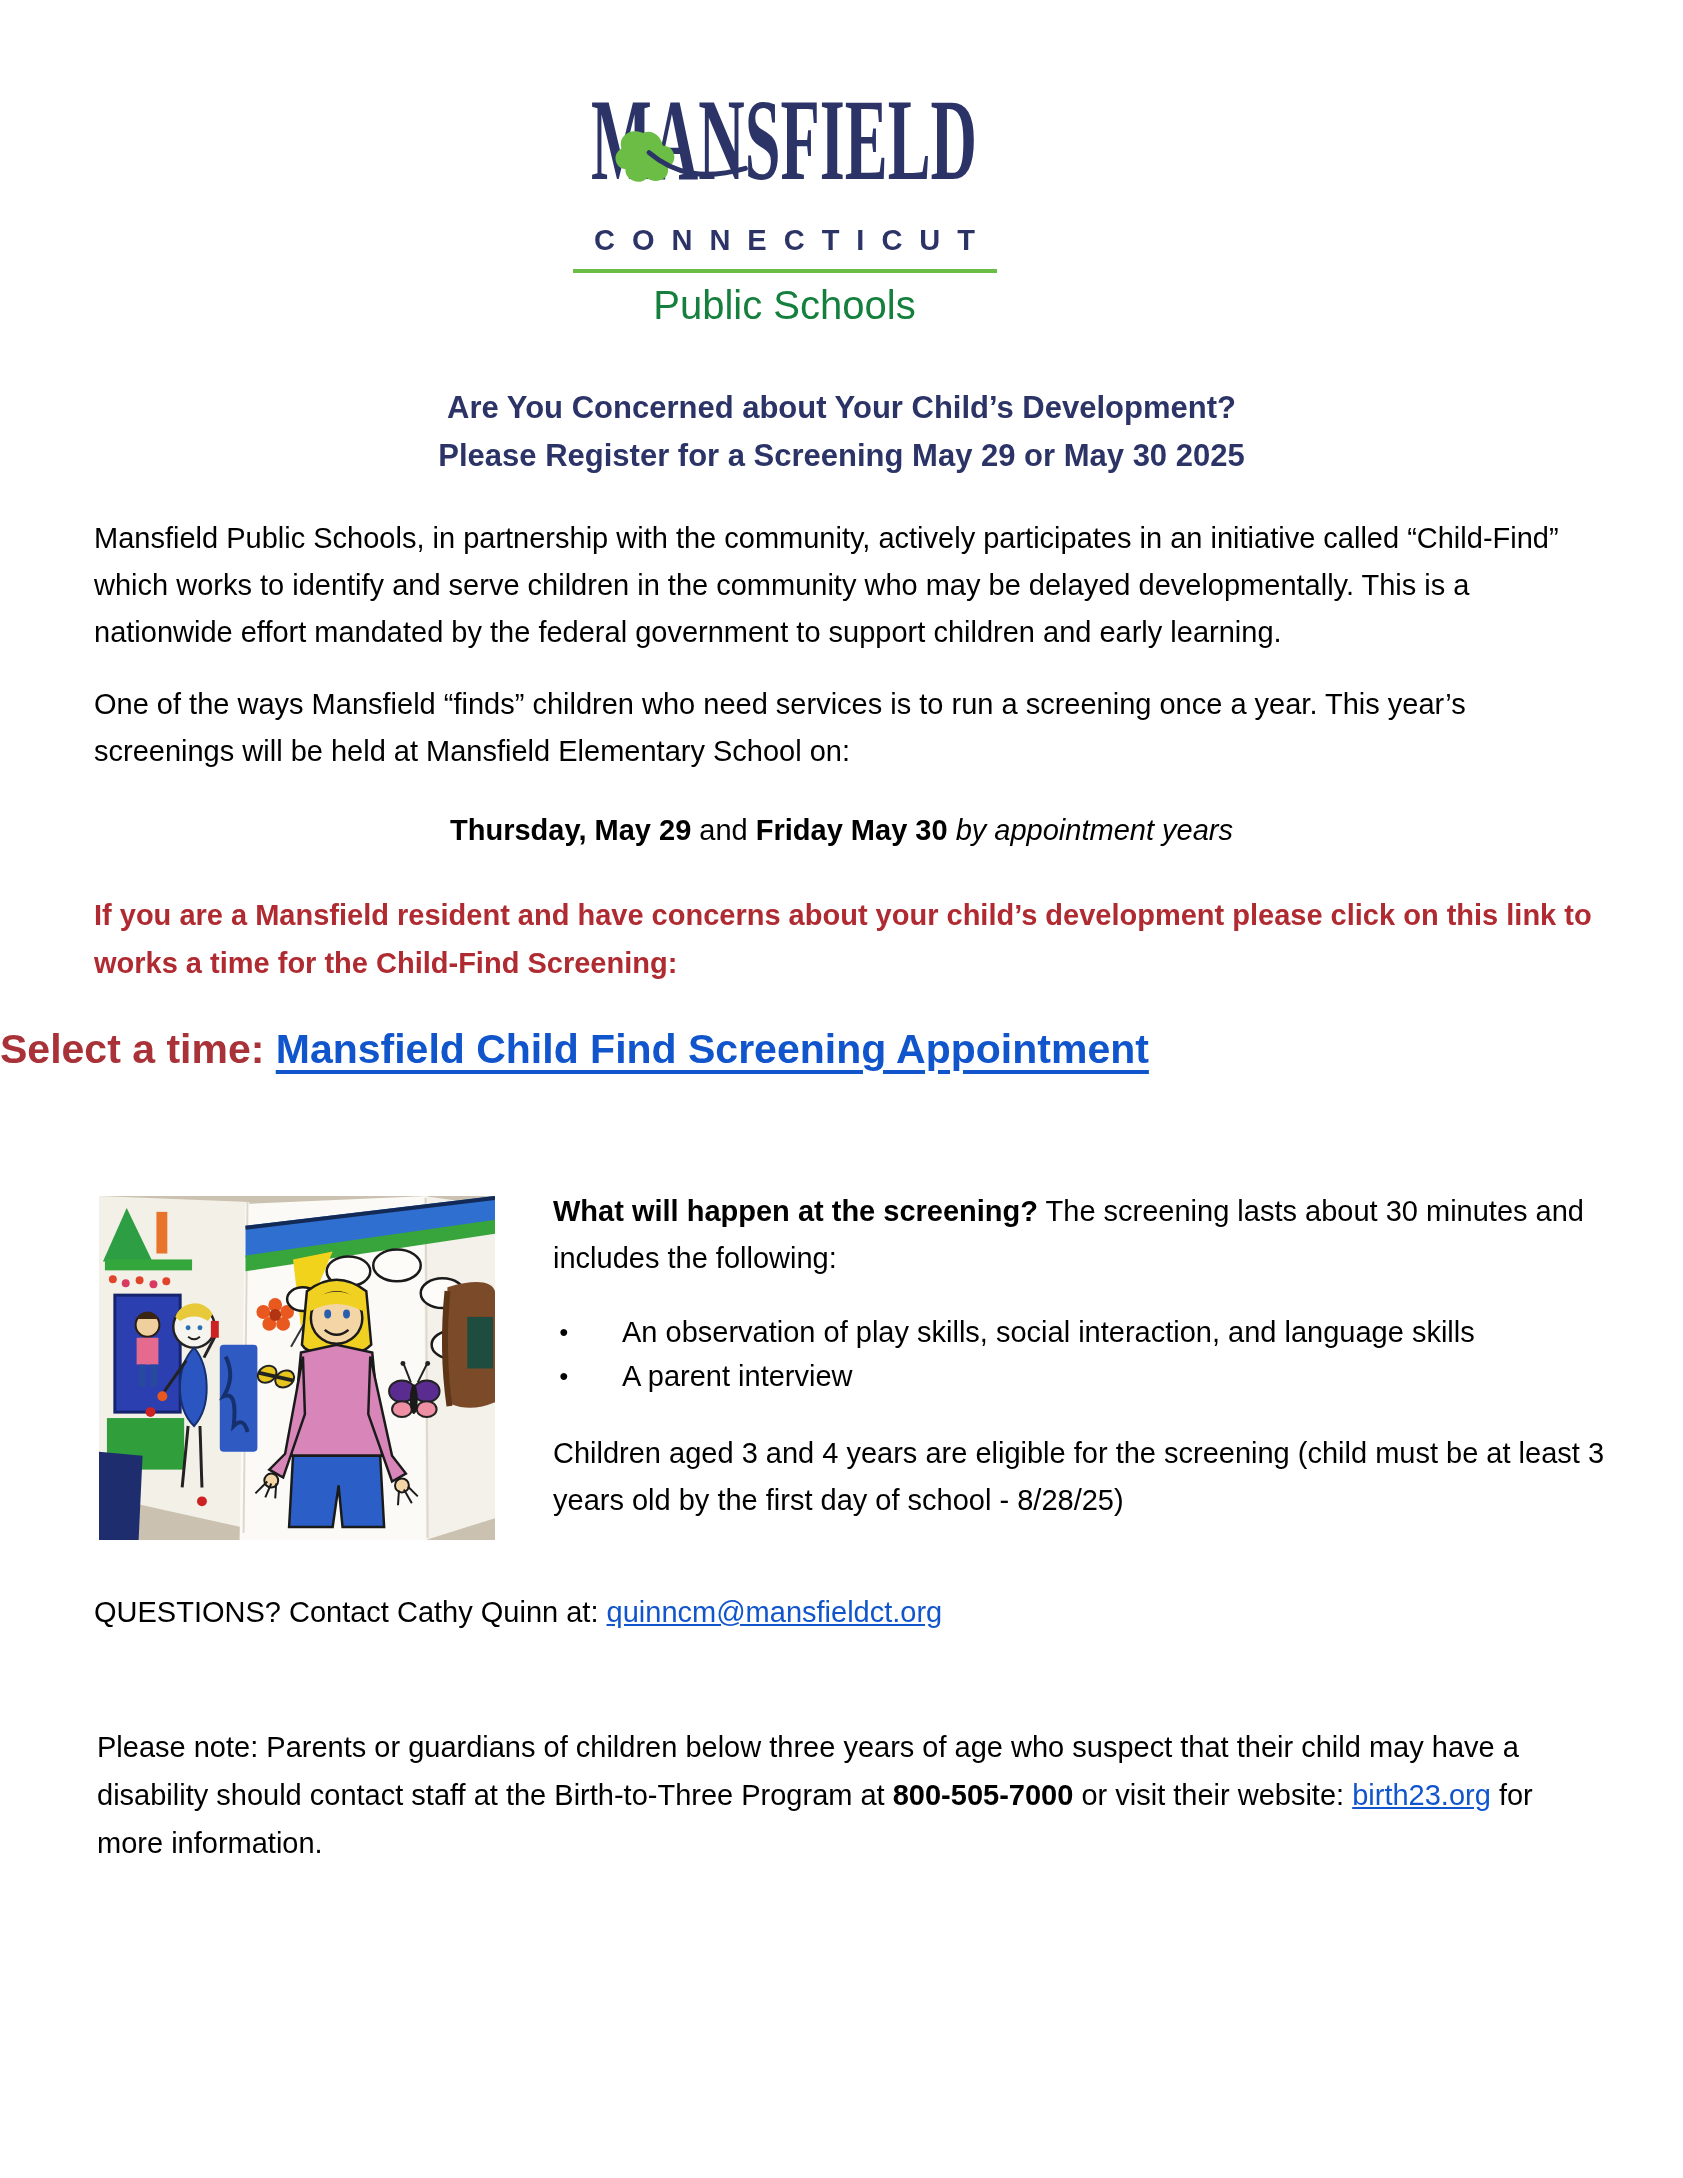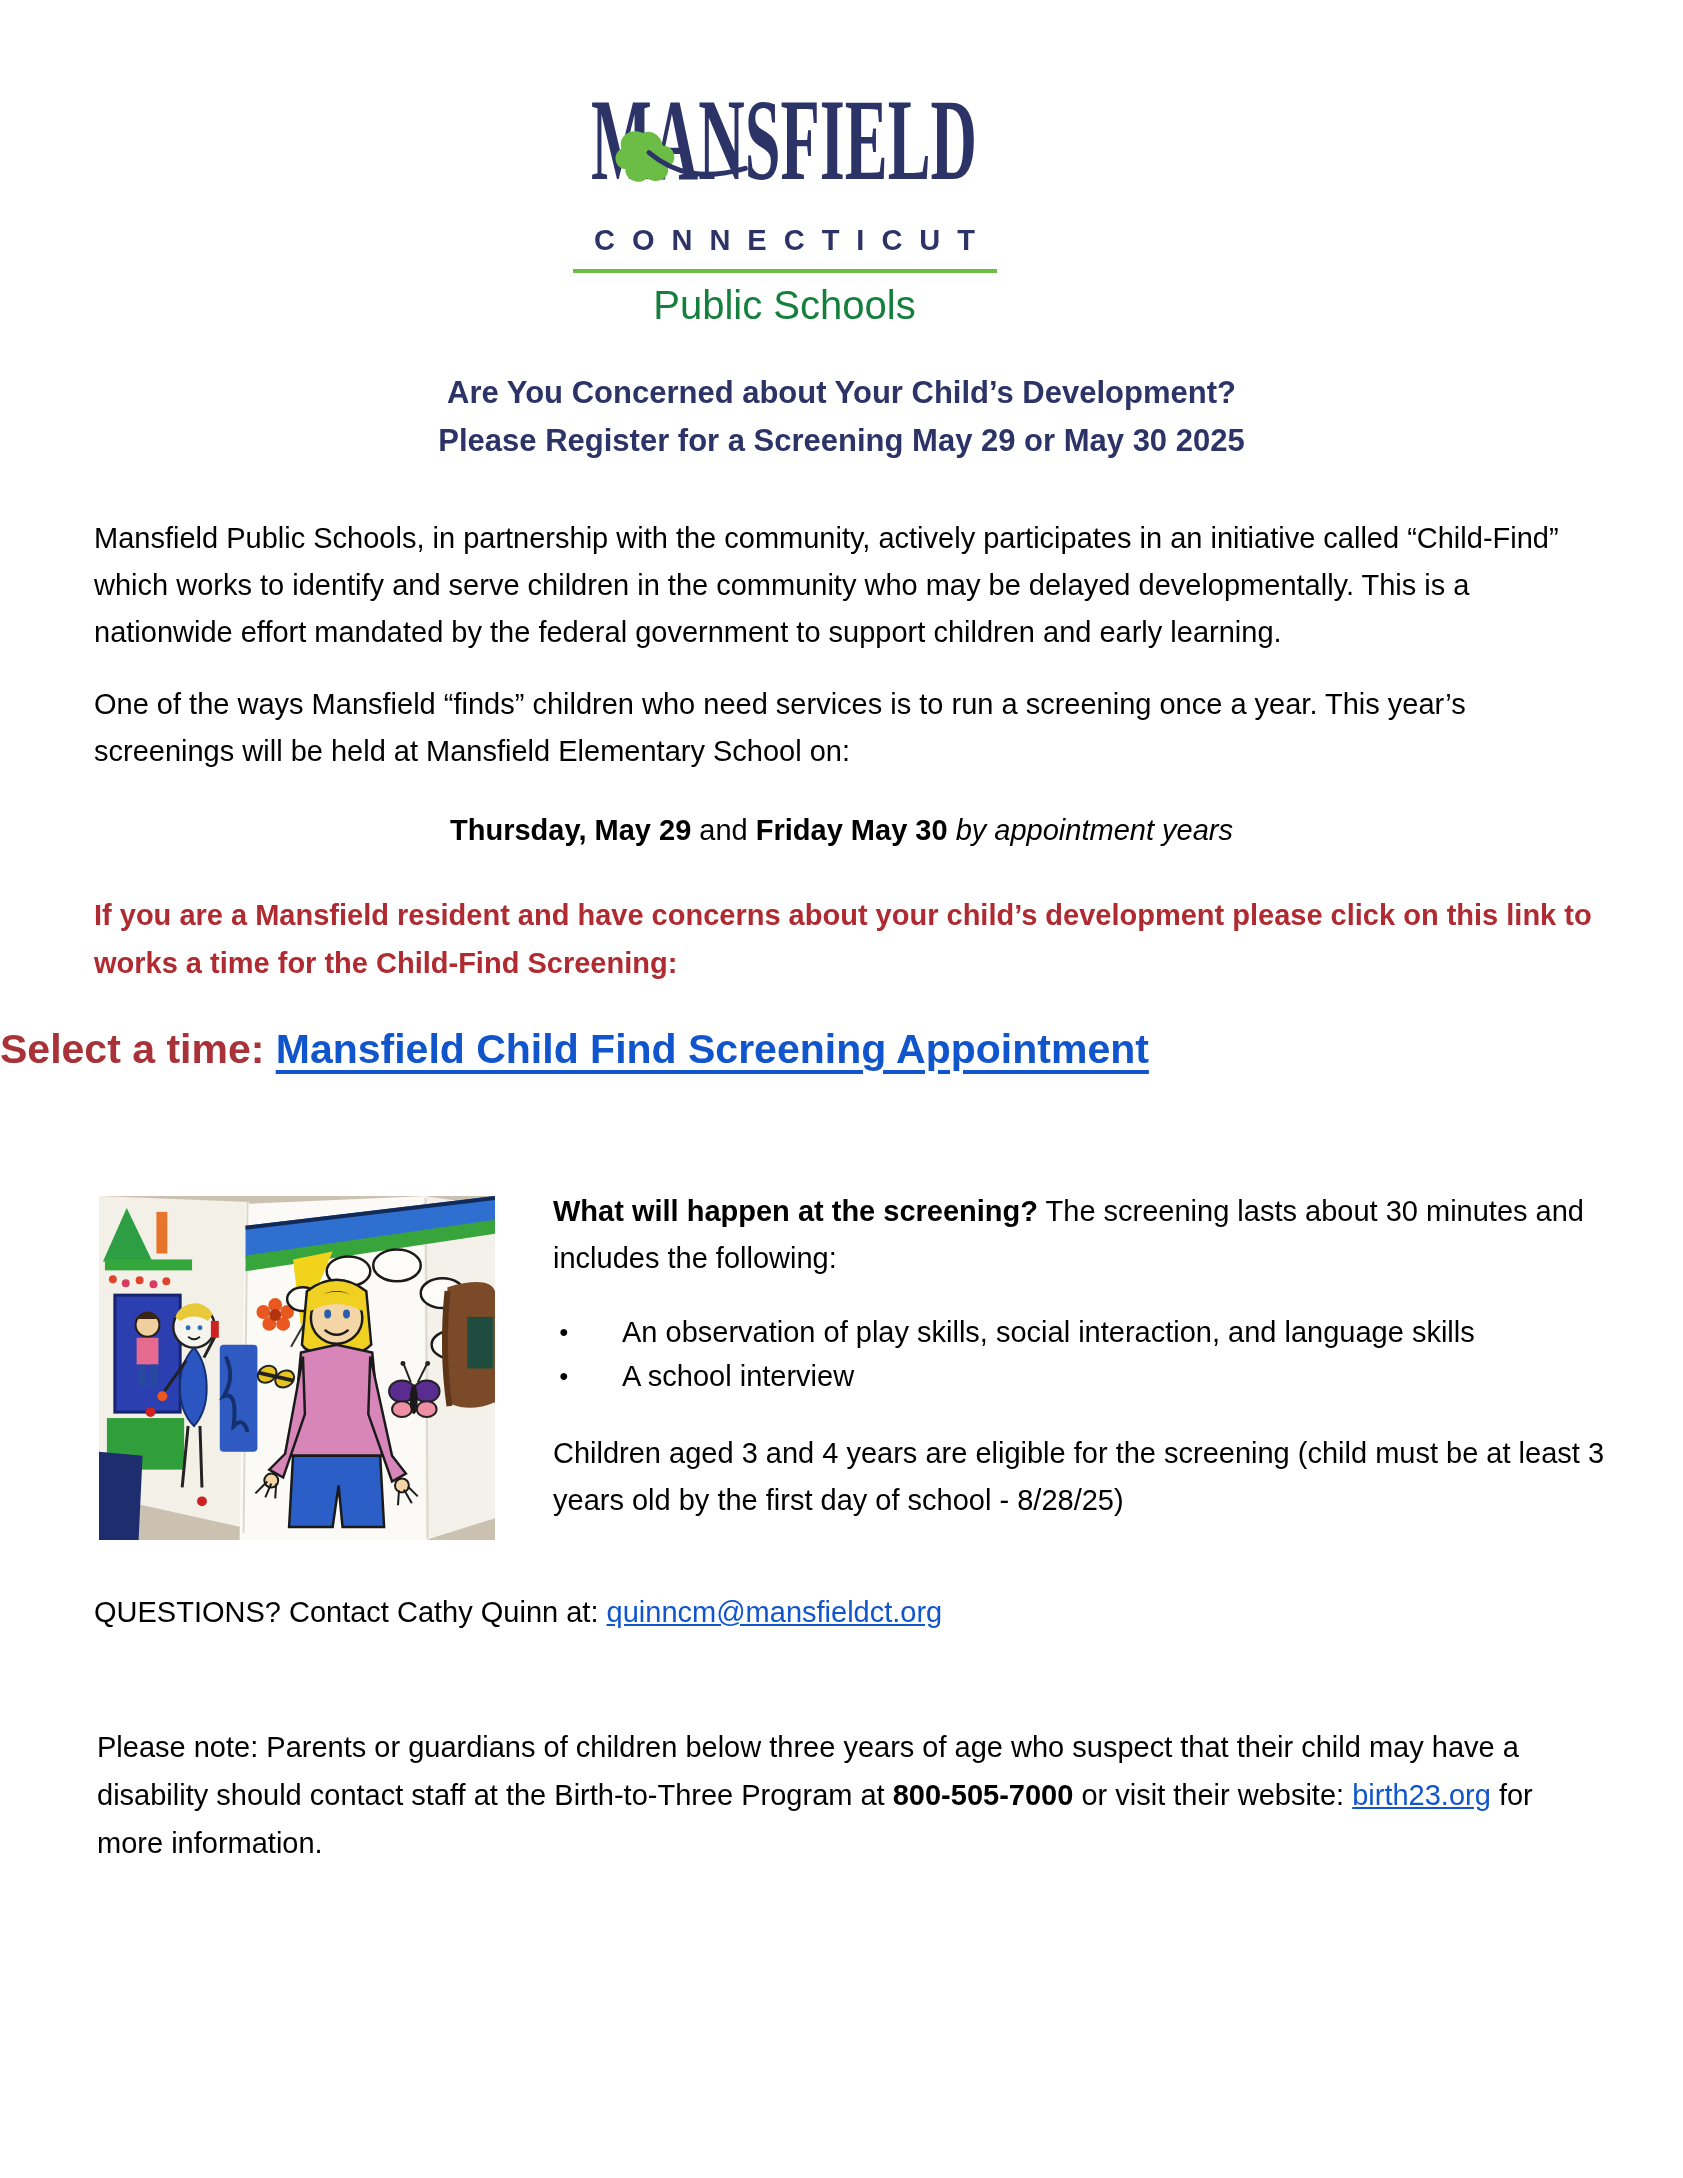--- a/index.html
+++ b/index.html
@@ -17,21 +17,21 @@
                    display:flex; justify-content:center; overflow:visible; }
   .logo-name { font-family:"Liberation Serif", serif; font-weight:bold;
                font-size:117px; line-height:121px; color:#2C3467;
                white-space:nowrap; transform:scaleX(0.55); transform-origin:center; }
   .leaf { position:absolute; left:46px; top:50px; width:137px; height:59px; }
   .logo-state { font-size:29px; font-weight:bold; letter-spacing:17px;
                 padding-left:17px; color:#2C3467; margin-top:24px; }
   .logo-rule { width:424px; height:4px; background:#6CBD45; margin-top:12px; }
   .logo-sub { font-size:40px; color:#15803d; margin-top:10px; }
   
-  .headline { position:absolute; top:369px; left:0; width:100%; text-align:center;
+  .headline { position:absolute; top:384px; left:0; width:100%; text-align:center;
               font-size:31px; font-weight:bold; color:#2C3467; line-height:48px; }
   .body-par { position:absolute; left:94px; width:1505px; font-size:29px; line-height:47px; }
   .para1 { top:515px; }
   .para2 { top:681px; }
   .dateline { position:absolute; top:814px; left:0; width:100%; text-align:center;
               font-size:29px; }
   .dateline .bold { font-weight:bold; }
   .dateline .ital { font-style:italic; }
   .redpara { position:absolute; top:891px; left:94px; width:1510px;
              font-size:29px; font-weight:bold; color:#B02B31; line-height:48px; }
@@ -210,21 +210,21 @@
     <div>
       <span class="q">What will happen at the screening?</span><span> The screening lasts about 30 minutes and includes the following:</span>
     </div>
     <div class="bullets">
       <div class="bullet-row">
         <span class="bullet">●</span>
         <span>An observation of play skills, social interaction, and language skills</span>
       </div>
       <div class="bullet-row">
         <span class="bullet">●</span>
-        <span>A school interview</span>
+        <span>A parent interview</span>
       </div>
     </div>
     <div class="eligibility">Children aged 3 and 4 years are eligible for the screening (child must be at least 3 years old by the first day of school - 8/28/25)</div>
   </div>
 
   <div class="questions">
     <span>QUESTIONS?  Contact Cathy Quinn at: </span><a class="link">quinncm@mansfieldct.org</a>
   </div>
 
   <div class="note">

